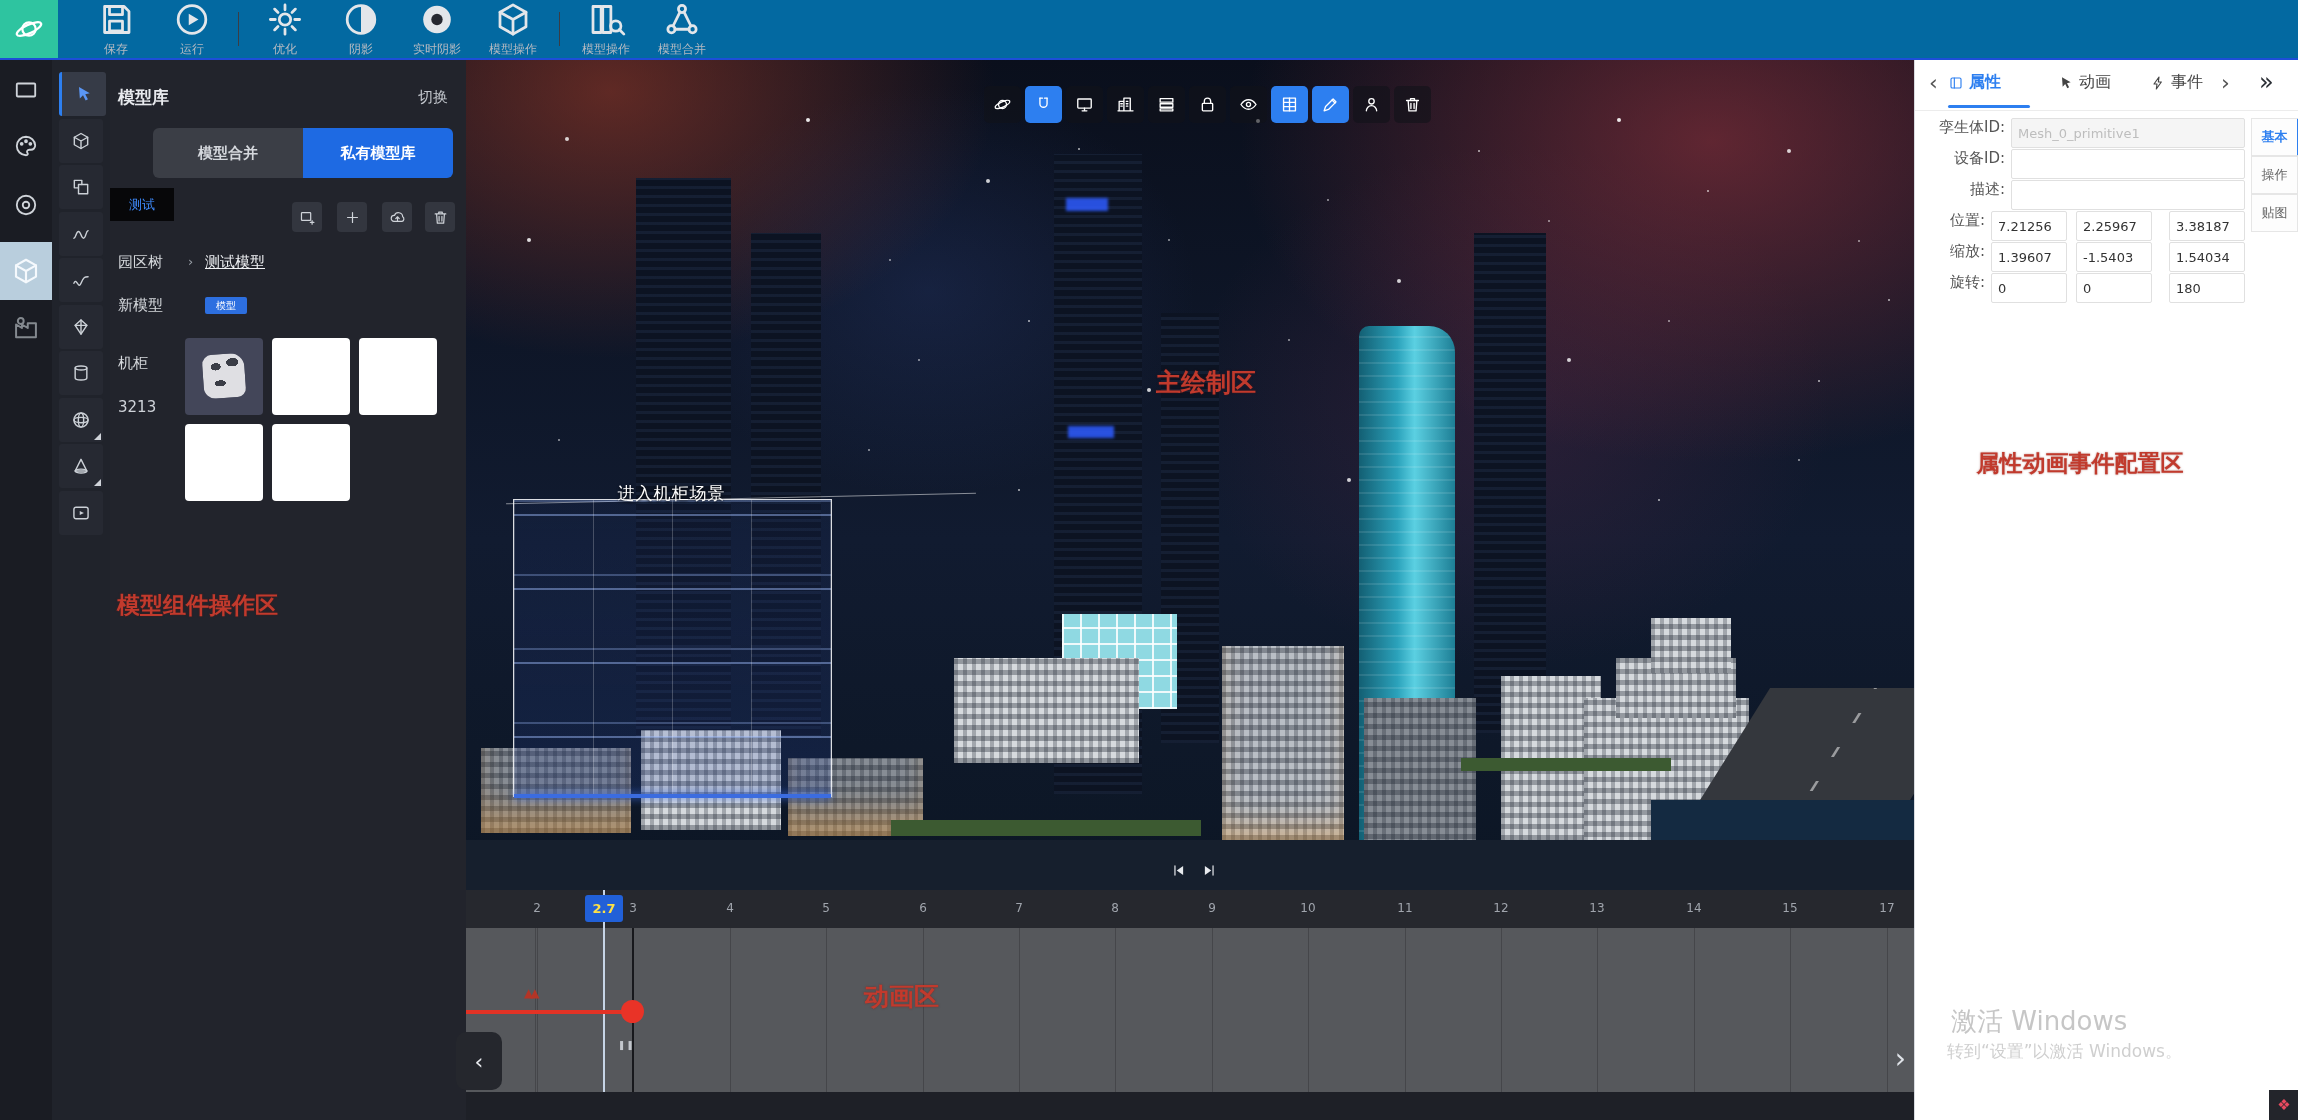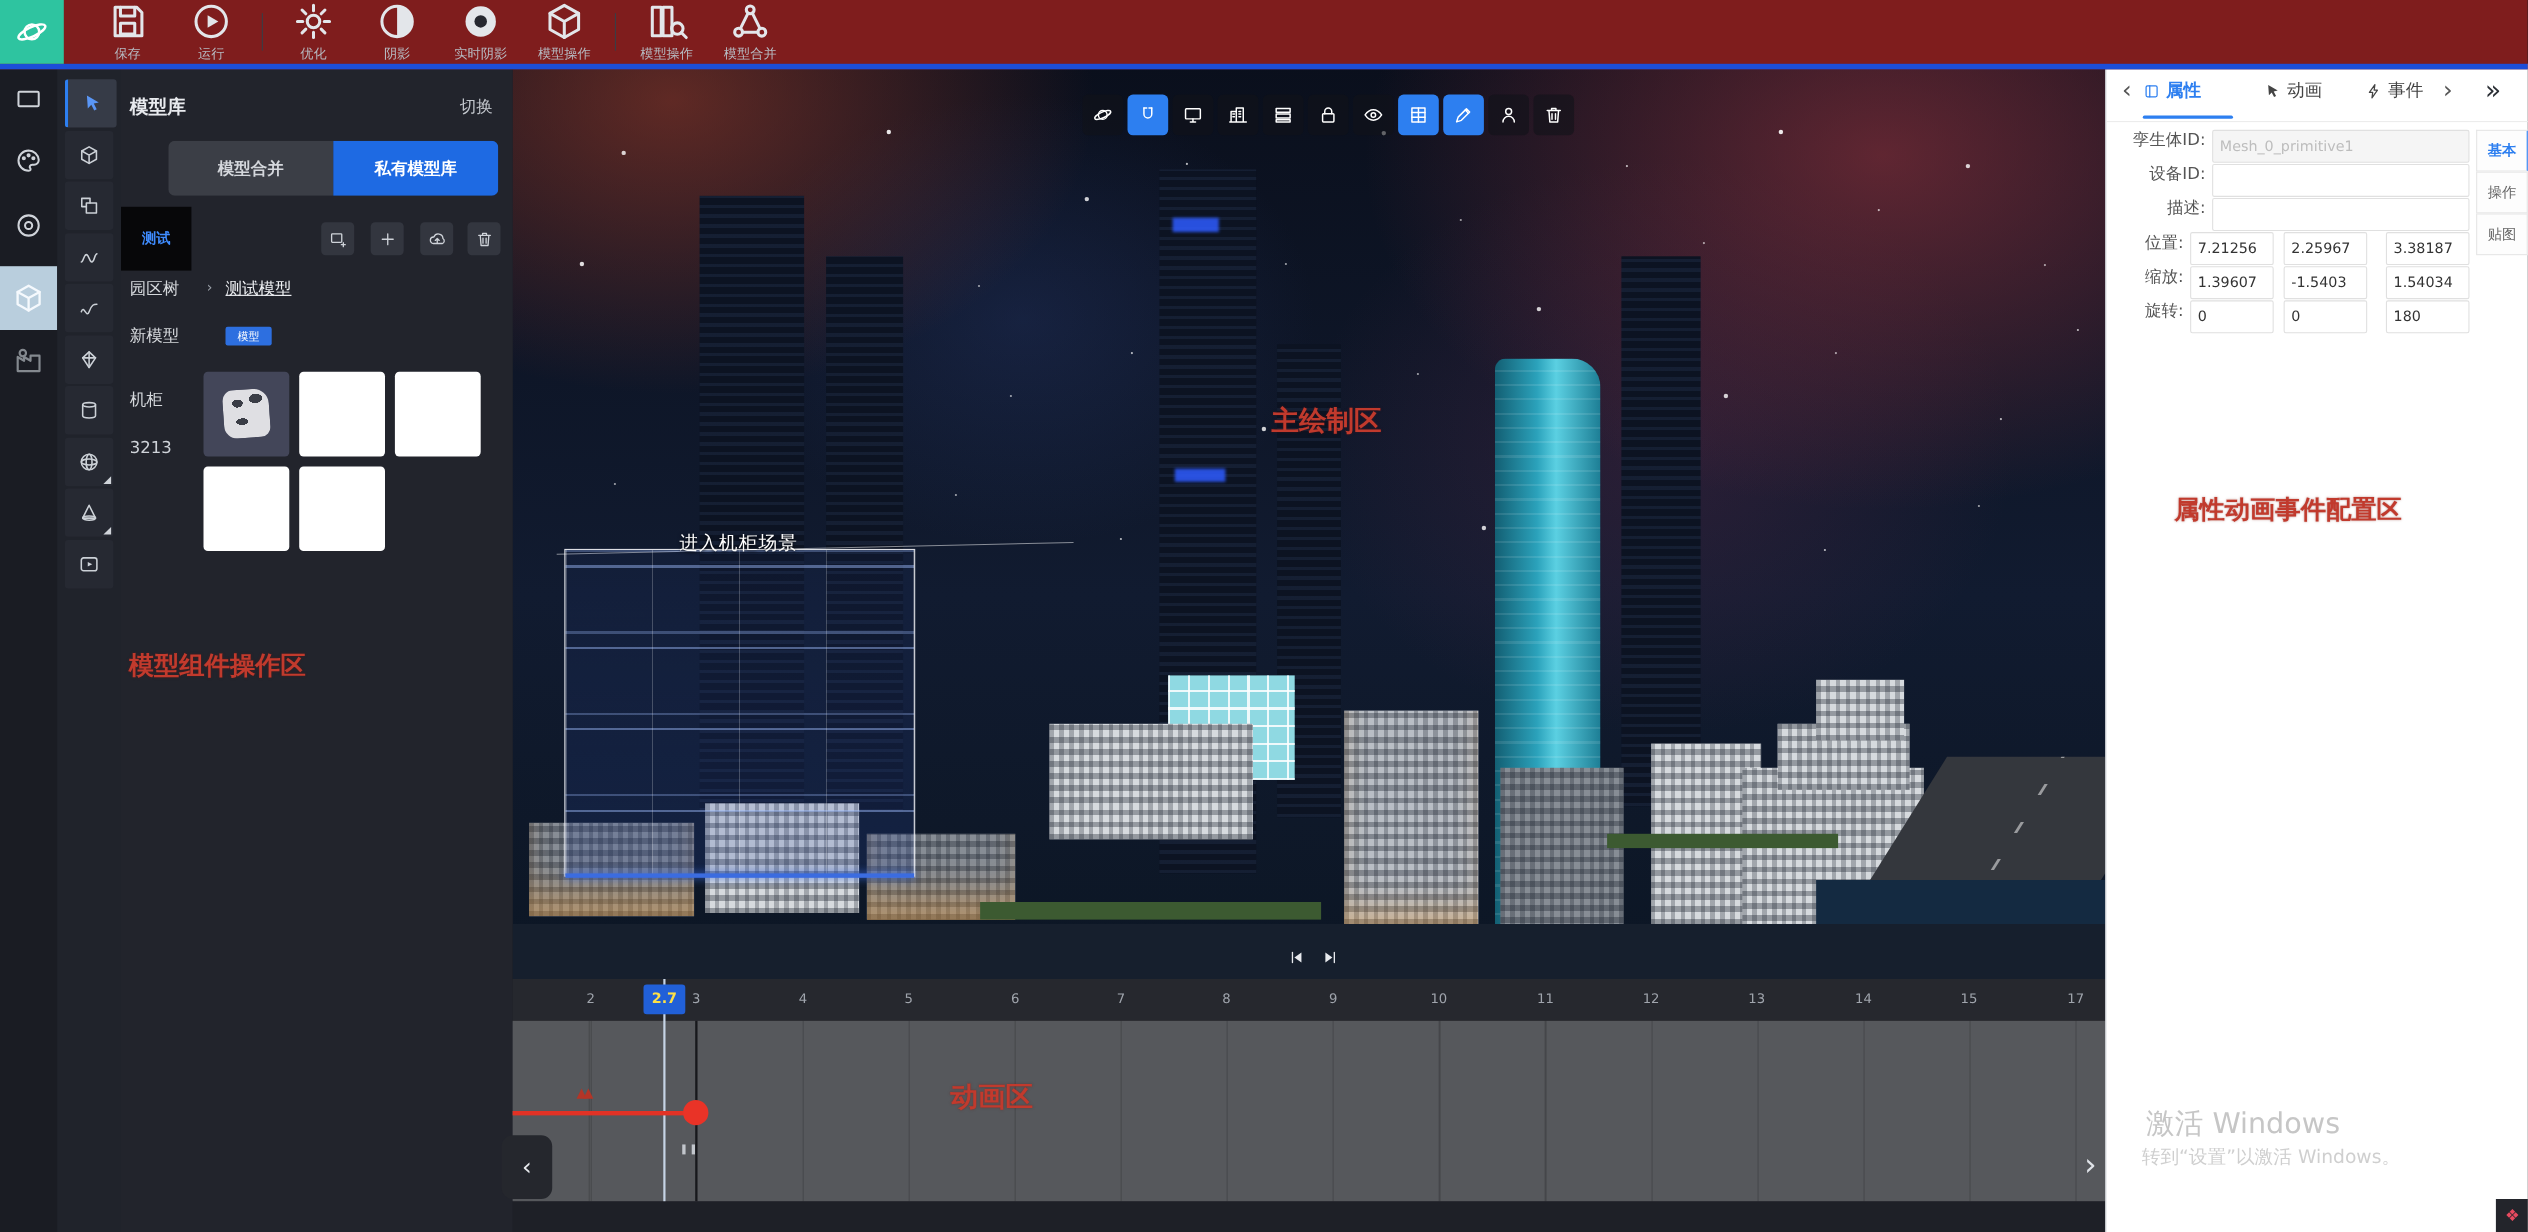--- a/index.html
+++ b/index.html
@@ -1,20 +1,20 @@
 <!DOCTYPE html>
 <html><head>
 <meta charset="utf-8">
 <style>
   html,body{margin:0;padding:0;width:2298px;height:1120px;overflow:hidden;
     background:#1e2027;font-family:"DejaVu Sans","Liberation Sans",sans-serif;position:relative;}
   .ic{stroke:currentColor;fill:none;stroke-width:1.7;stroke-linecap:round;stroke-linejoin:round;display:block}
 
   
-  .topbar{position:absolute;left:0;top:0;width:2298px;height:58px;background:#7f1d1d;border-bottom:5px solid #1d4ed8;z-index:50}
+  .topbar{position:absolute;left:0;top:0;width:2298px;height:58px;background:#0369a1;border-bottom:2px solid #1d4ed8;z-index:50}
   .logo{position:absolute;left:0;top:0;width:58px;height:58px;background:#2ec4a0;display:flex;align-items:center;justify-content:center;color:#fff}
   .tb-items{position:absolute;left:78px;top:0;height:58px;display:flex;align-items:center}
   .tb-item{width:76px;height:58px;display:flex;flex-direction:column;align-items:center;justify-content:center;gap:2px;color:#e3e6ea;cursor:pointer}
   .tb-item span{font-size:12px;color:#b6bac1;white-space:nowrap}
   .tb-div{width:1px;height:34px;background:#3a3d45;margin:0 8px}
   .tb-right{position:absolute;right:14px;top:0;height:58px;display:flex;align-items:center;gap:24px}
   .help-circle{width:20px;height:20px;border:1.7px solid #e3e6ea;border-radius:50%;display:flex;align-items:center;justify-content:center;font-size:13px;font-weight:bold}
   .help-circle::before{content:"?"}
 
   
@@ -27,21 +27,21 @@
   .rail2-item.active{background:#363b47;border-left:3px solid #2d7ff0;color:#5a96f5}
   .rail2-item.corner::after{content:"";position:absolute;right:2px;bottom:2px;border-left:7px solid transparent;border-bottom:7px solid #cfd3d9}
 
   
   .mpanel{position:absolute;left:110px;top:58px;width:356px;height:1062px;background:#22242c;z-index:30}
   .mp-title{position:absolute;left:8px;top:28px;font-size:17px;font-weight:bold;color:#e8eaee}
   .mp-switch{position:absolute;right:18px;top:30px;font-size:15px;color:#c3c7cd;cursor:pointer}
   .mp-tabs{position:absolute;left:43px;top:70px;width:300px;height:50px;border-radius:6px;overflow:hidden;display:flex}
   .mp-tab{flex:1;display:flex;align-items:center;justify-content:center;font-size:15px;font-weight:bold;color:#d4d7dc;background:#3b3e46;cursor:pointer}
   .mp-tab.active{background:#1e6ae3;color:#fff}
-  .mp-select{position:absolute;left:0px;top:130px;width:64px;height:58px;background:#070709;color:#3f8cff;font-size:13px;font-weight:bold;display:flex;align-items:center;justify-content:center;cursor:pointer}
+  .mp-select{position:absolute;left:0px;top:130px;width:64px;height:33px;background:#070709;color:#3f8cff;font-size:13px;font-weight:normal;display:flex;align-items:center;justify-content:center;cursor:pointer}
   .mp-tool{position:absolute;top:144px;width:30px;height:30px;background:#33363f;border-radius:4px;color:#cfd3d9;display:flex;align-items:center;justify-content:center;cursor:pointer}
   .mp-row-label{position:absolute;left:8px;font-size:15px;color:#d5d8dc}
   .mp-chev{position:absolute;left:78px;color:#9aa0a8;font-size:13px}
   .mp-chev::before{content:"›"}
   .mp-link{position:absolute;left:95px;font-size:15px;color:#f0f2f5;text-decoration:underline;cursor:pointer}
   .mp-pill{position:absolute;left:95px;top:239px;min-width:34px;height:17px;background:#2d6fe0;border-radius:2px;color:#fff;font-size:10px;display:flex;align-items:center;justify-content:center;padding:0 4px;cursor:pointer}
   .thumb{position:absolute;width:78px;height:77px;background:#fff;border-radius:4px;cursor:pointer}
   .thumb.sel{background:#434659}
   .rock{position:absolute;left:18px;top:16px;width:42px;height:44px;border-radius:10px 14px 9px 12px;
     background:radial-gradient(8px 6px at 32% 28%,#3a3d46 60%,transparent 61%),

